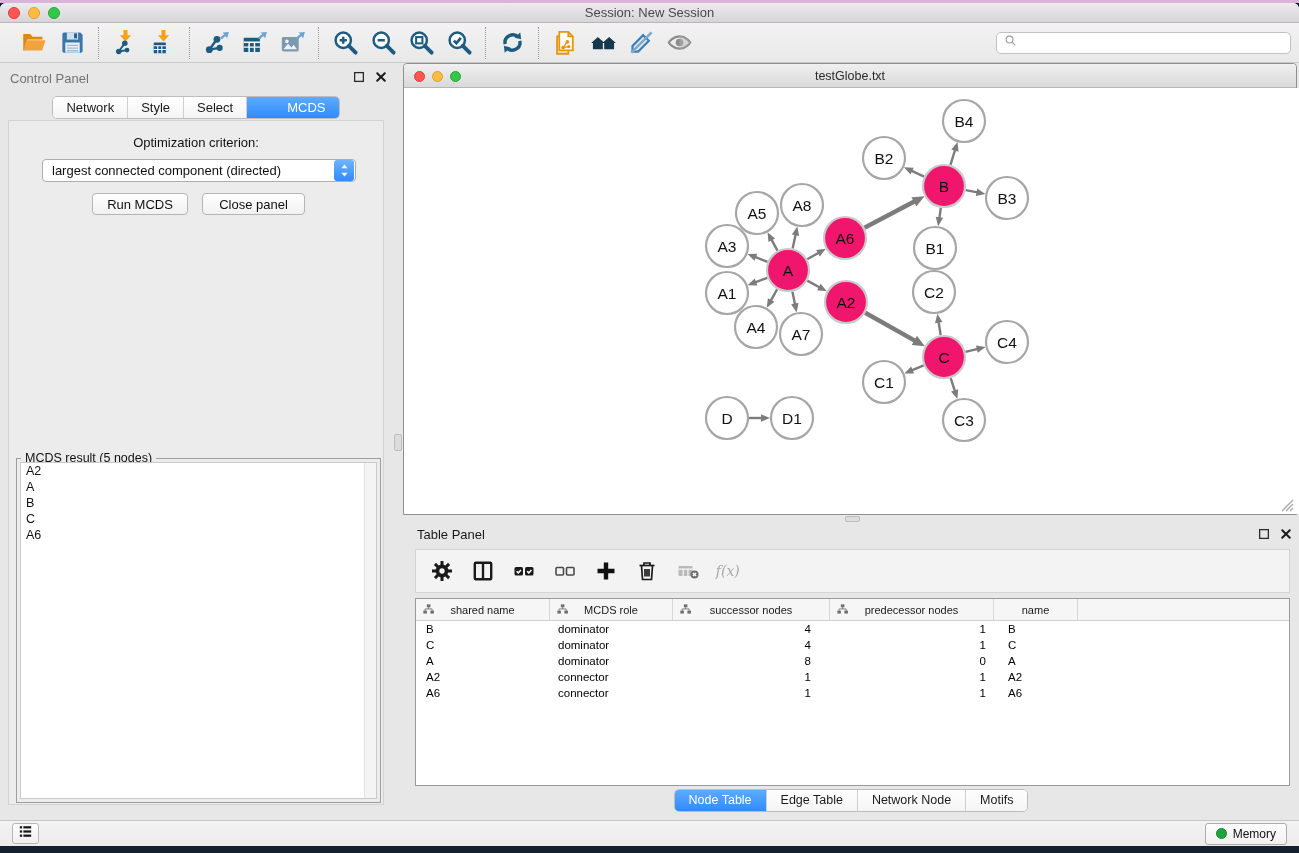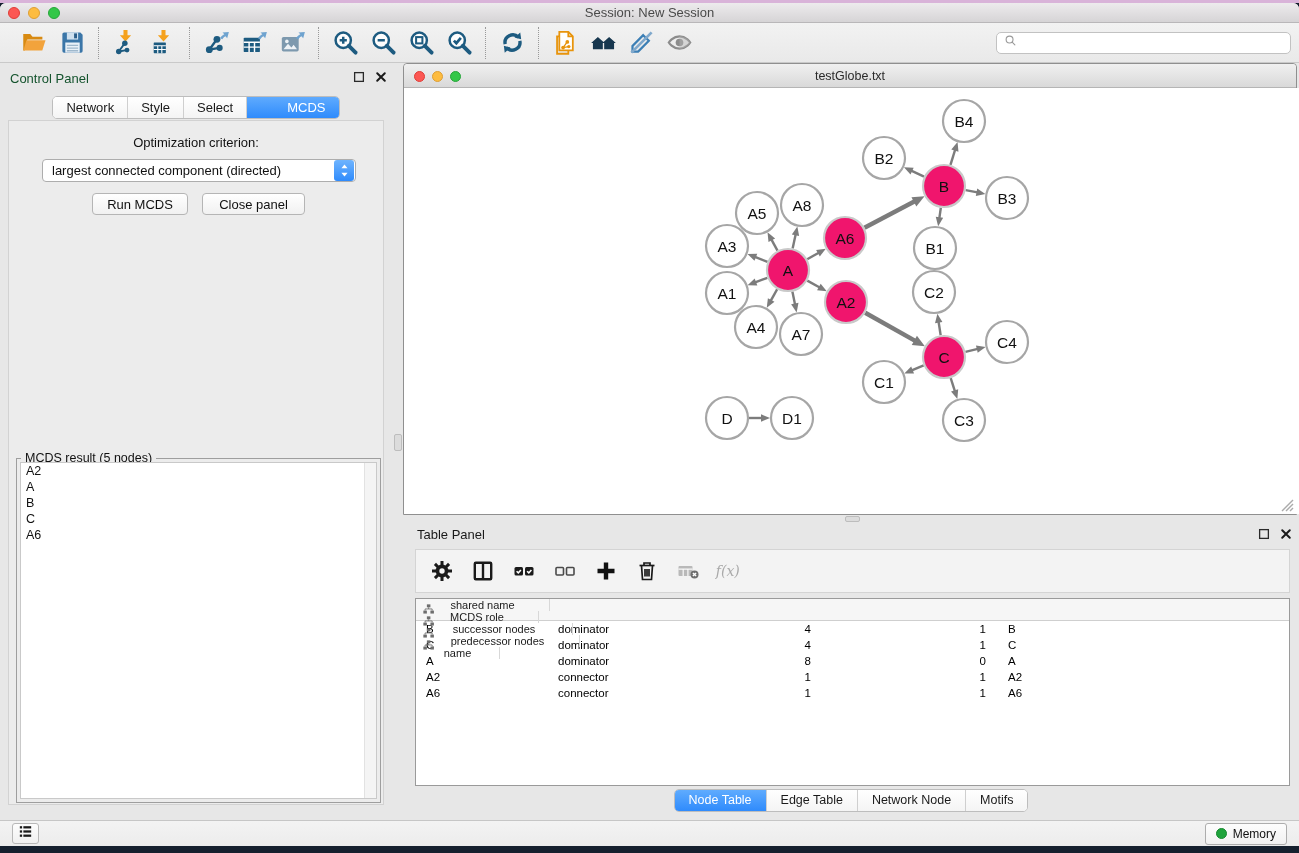--- a/index.html
+++ b/index.html
@@ -29,21 +29,21 @@
   .tb-btn { width:32px; height:32px; display:flex; align-items:center; justify-content:center; cursor:pointer; }
   .tb-btn svg { width:27px; height:27px; }
   #toolbar-search { margin-left:auto; width:295px; height:22px; background:#FFF;
     border:1px solid #C2C2C2; border-radius:5px; display:flex; align-items:center; padding:0 6px; }
   #toolbar-search svg { width:15px; height:15px; flex:0 0 auto; }
   #toolbar-search input { border:none; outline:none; flex:1; font-size:12px; margin-left:4px;
     font-family:"Liberation Sans",sans-serif; background:transparent; }
 
   
   #control-panel { position:absolute; top:60px; left:0; width:392px; bottom:26px; }
-  #cp-title { position:absolute; top:8px; left:10px; font-size:13px; color:#14532d; }
+  #cp-title { position:absolute; top:8px; left:10px; font-size:13px; color:#737373; }
   .panel-winbtns { position:absolute; display:flex; gap:8px; }
   #cp-winbtns { top:7px; left:352px; }
   .winbtn { width:14px; height:14px; cursor:pointer; }
   .winbtn svg { width:14px; height:14px; }
 
   .seg { display:inline-flex; border:1px solid #BDBDBD; border-radius:5px; overflow:hidden; background:#FFF; }
   .seg-item { padding:2px 13px; font-size:13px; color:#1A1A1A; line-height:17px;
     background:linear-gradient(#FFFFFF,#F4F4F4); border-left:1px solid #CFCFCF; cursor:pointer; white-space:nowrap; }
   .seg-item:first-child { border-left:none; }
   .seg-item.selected { background:linear-gradient(#5FABFE,#2F8BFC); color:#FFF;padding-left:40px; }
@@ -93,21 +93,21 @@
   #tp-title { position:absolute; top:7px; left:25px; font-size:13px; color:#1A1A1A; }
   #tp-winbtns { top:7px; left:865px; }
   #tp-toolbar { position:absolute; top:29px; left:23px; width:875px; height:44px;
     background:#F3F3F3; border:1px solid #D4D4D4; display:flex; align-items:center; padding-left:12px; gap:13px; }
   .tp-btn { width:28px; height:28px; display:flex; align-items:center; justify-content:center; cursor:pointer; }
   .tp-btn svg { width:24px; height:24px; }
   .tp-btn.wide svg { width:36px; height:24px; }
 
   #data-table { position:absolute; top:78px; left:23px; width:875px; height:188px;
     background:#FFF; border:1px solid #9A9A9A; overflow:hidden; }
-  #tbl-head { display:flex; height:22px; background:#F6F6F6; border-bottom:1px solid #CFCFCF;flex-direction:column; }
+  #tbl-head { display:flex; height:22px; background:#F6F6F6; border-bottom:1px solid #CFCFCF; }
   .th { position:relative; height:22px; border-right:1px solid #D8D8D8; display:flex;
     align-items:center; justify-content:center; font-size:11px; color:#1A1A1A; }
   .th .hier { position:absolute; left:6px; top:4px; width:13px; height:13px; }
   .th .hier svg { width:13px; height:13px; }
   .tr { display:flex; height:16px; cursor:default; }
   .td { font-size:11.5px; color:#000; line-height:16px; white-space:nowrap; overflow:hidden; }
   .td.num { text-align:right; }
 
   #tp-tabs-row { position:absolute; top:269px; left:11px; width:896px; text-align:center; }
   #tp-tabs-row .seg-item { font-size:12.5px; padding:2px 14px; }

